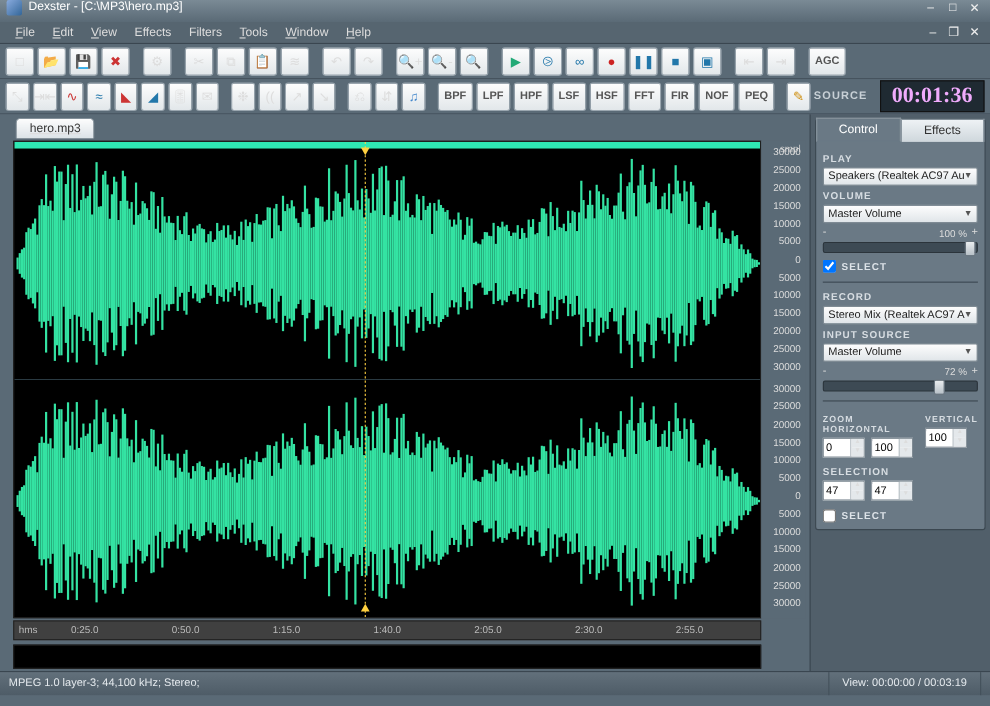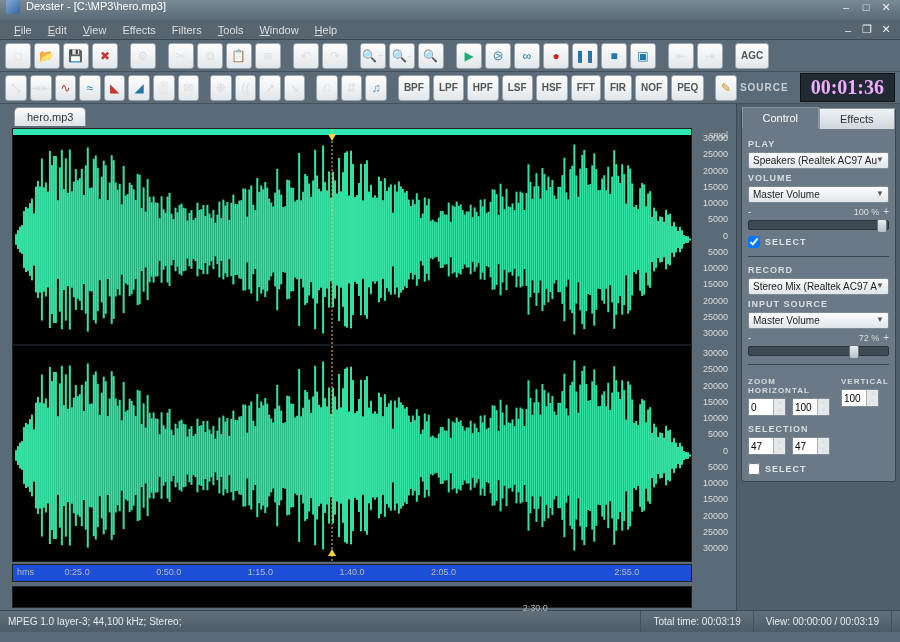--- a/index.html
+++ b/index.html
@@ -122,21 +122,21 @@
   position: relative;
 }
 .ruler-right .rl {
   position: absolute; right: 4px;
   transform: translateY(-50%);
 }
 .smpl { position:absolute; top:2px; right:4px; font-size:9px; color:#ccc; }
 .time-ruler {
   height: 18px;
   margin: 0 44px 2px 12px;
-  background: #1d4ed8;
+  background: #404040;
   border: 1px solid #222;
   color: #bbb;
   font-size: 9px;
   position: relative;
 }
 .time-ruler .hms { position:absolute; left:4px; top:2px; }
 .time-ruler .tick { position:absolute; top:2px; transform:translateX(-50%); }
 .black-strip {
   height: 22px;
   margin: 2px 44px 2px 12px;
@@ -1057,21 +1057,21 @@
           <div class="rl" style="top: 420px;">30000</div>
         </div>
     </div>
     <div class="time-ruler" id="time-ruler">
       <span class="hms">hms</span>
     <span class="tick" style="left: 9.45946%;">0:25.0</span>
         <span class="tick" style="left: 22.973%;">0:50.0</span>
         <span class="tick" style="left: 36.4865%;">1:15.0</span>
         <span class="tick" style="left: 50%;">1:40.0</span>
         <span class="tick" style="left: 63.5135%;">2:05.0</span>
-        <span class="tick" style="left: 77.027%; margin-top: 36px;">2:30.0</span>
+        <span class="tick" style="left: 77.027%;">2:30.0</span>
         <span class="tick" style="left: 90.5405%;">2:55.0</span>
       </div>
     <div class="black-strip"></div>
   </div>
 
   <div class="right-pane">
     <div class="tabs-panel">
       <div class="tabs-head">
         <div class="tab-h active">Control</div>
         <div class="tab-h">Effects</div>
@@ -1164,15 +1164,14 @@
             <input type="checkbox" style="">
             <span>SELECT</span>
           </label>
       </div>
     </div>
   </div>
 </div>
 
 <div class="statusbar">
   <div class="cell" style="flex:1.4">MPEG 1.0 layer-3; 44,100 kHz; Stereo;</div>
-  <div class="cell">Total time:  00:03:19</div>
   <div class="cell">View:  00:00:00 / 00:03:19</div>
 </div>
 
 </body></html>

